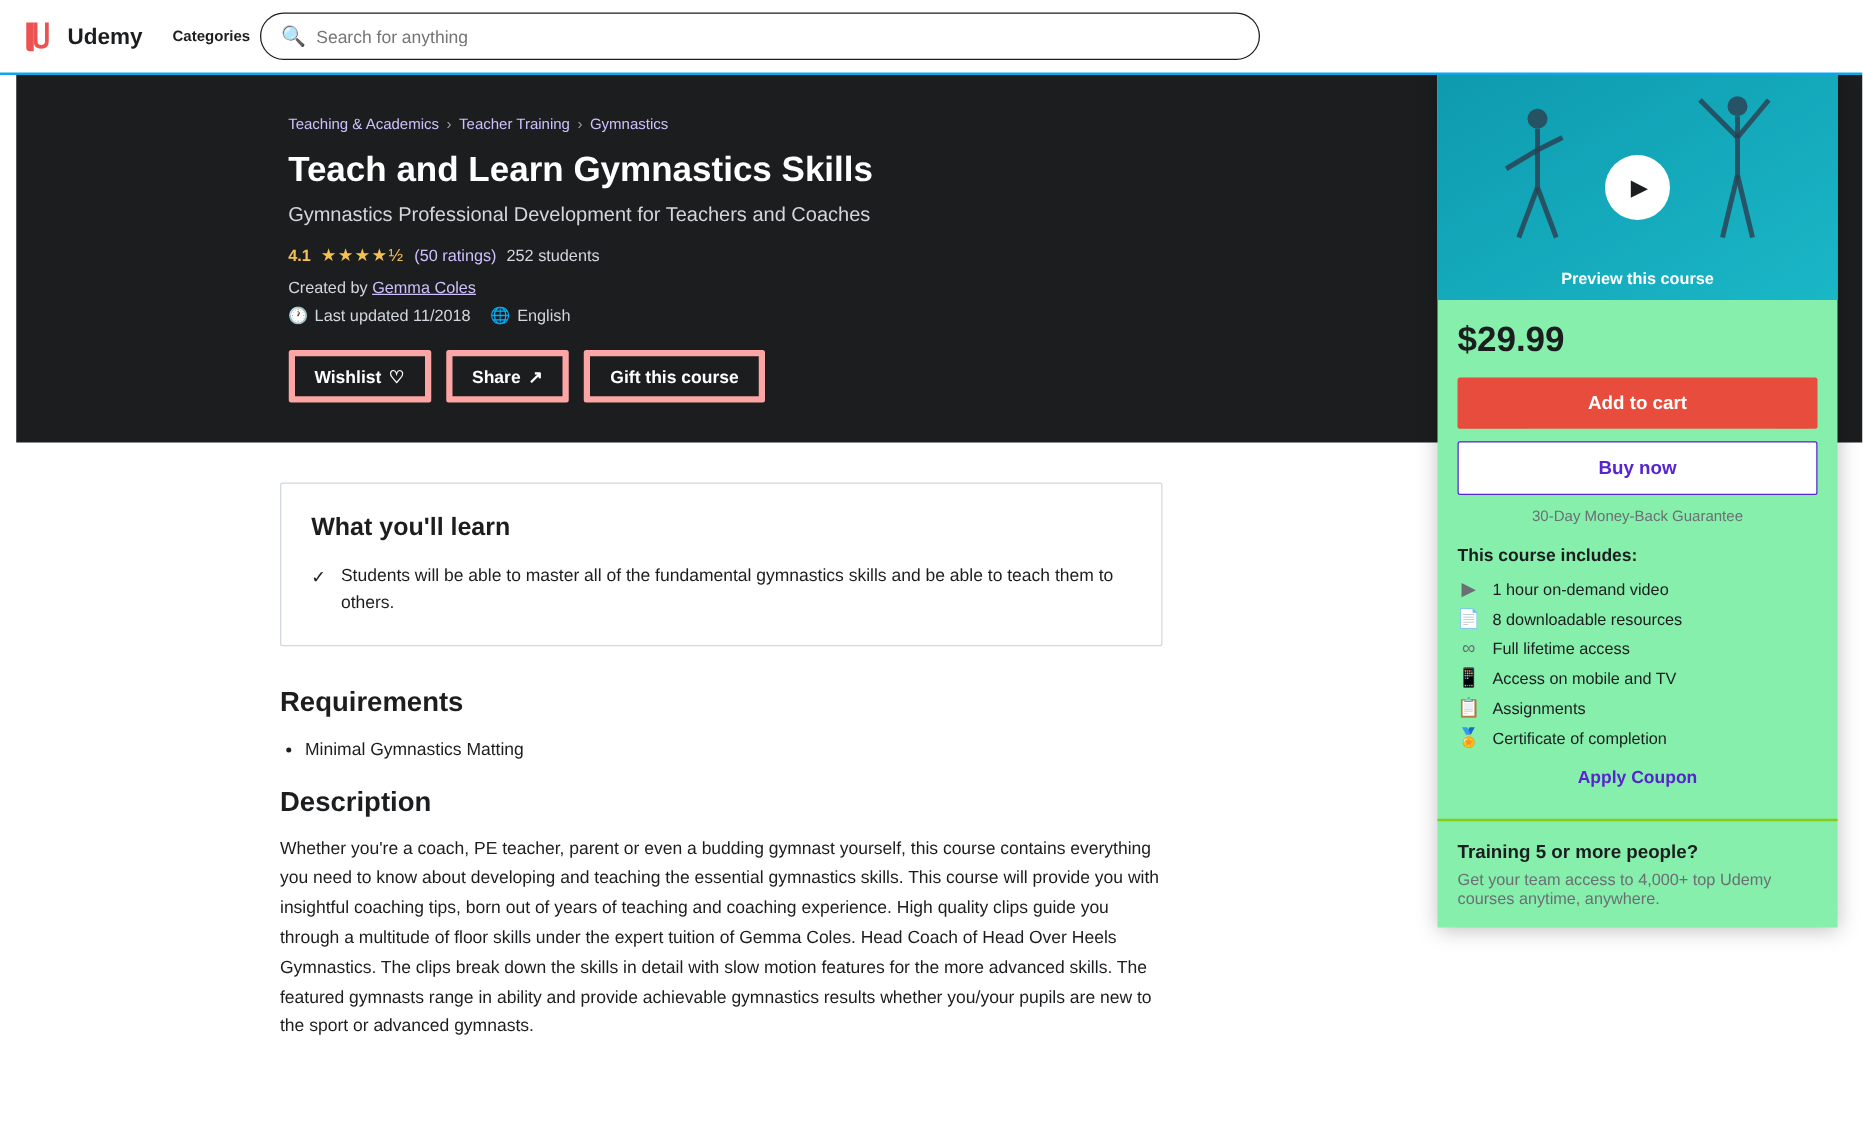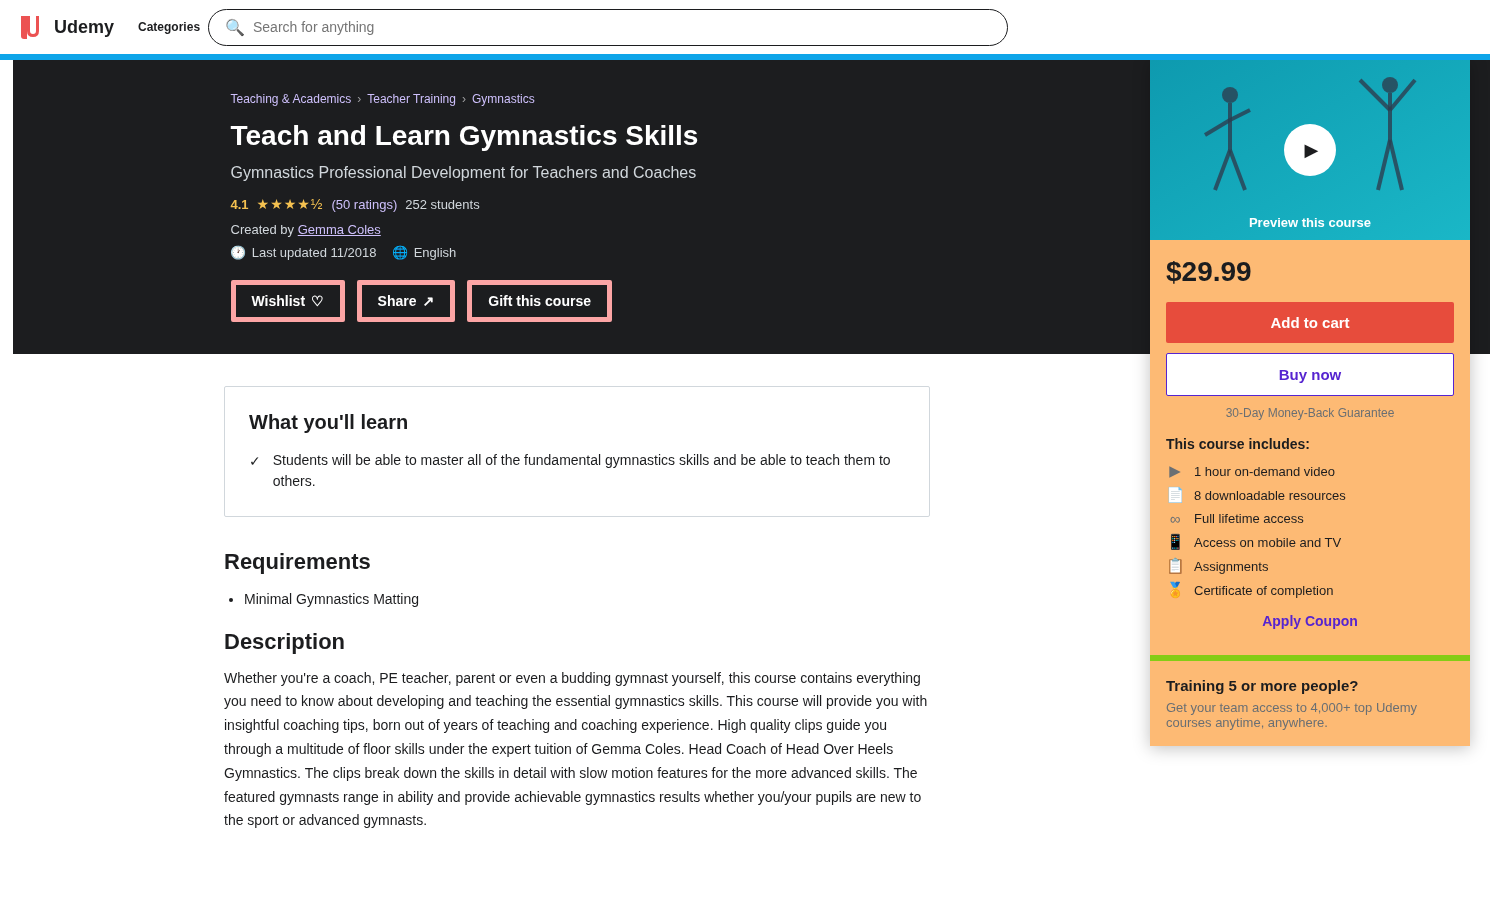--- a/index.html
+++ b/index.html
@@ -1,21 +1,21 @@
 <!DOCTYPE html>
 <html><head>
   <meta charset="utf-8">
   <style>
     * { margin: 0; padding: 0; box-sizing: border-box; }
     body { font-family: -apple-system, BlinkMacSystemFont, 'Segoe UI', sans-serif; font-size: 14px; color: #1c1d1f; background: #fff; }
 
     
     .header {
       display: flex; align-items: center; padding: 0 16px; height: 60px;
-      background: #fff; border-bottom: 6px solid #0ea5e9; position: sticky; top: 0; z-index: 100;
+      background: #fff; border-bottom: 2px solid #0ea5e9; position: sticky; top: 0; z-index: 100;
     }
     .logo { display: flex; align-items: center; gap: 6px; margin-right: 16px; text-decoration: none; }
     .logo-icon { width: 32px; height: 32px; }
     .logo-text { font-size: 18px; font-weight: 700; color: #1c1d1f; }
     .categories-btn { font-size: 12px; font-weight: 600; color: #1c1d1f; background: none; border: none; cursor: pointer; padding: 0 8px; white-space: nowrap; }
     .search-bar {
       flex: 1; max-width: 800px; display: flex; align-items: center;
       border: 1px solid #1c1d1f; border-radius: 999px; padding: 8px 16px; gap: 8px;
       background: #fff;
     }
@@ -47,21 +47,21 @@
     .action-buttons { display: flex; gap: 12px; }
     .btn-outline {
       border: 5px solid #fca5a5; background: transparent; color: #fff;
       padding: 8px 16px; font-size: 14px; font-weight: 600; cursor: pointer;
       display: flex; align-items: center; gap: 6px; border-radius: 2px;
     }
 
     
     .course-card {
       position: absolute; top: 80px; right: 24px;
-      width: 320px; background: #fdba74; box-shadow: 0 2px 16px rgba(0,0,0,0.25);
+      width: 320px; background: #86efac; box-shadow: 0 2px 16px rgba(0,0,0,0.25);
       z-index: 50;
     }
     .card-preview {
       position: relative; width: 100%; height: 180px; background: #1ab7c7; cursor: pointer; overflow: hidden;
     }
     .card-preview-bg {
       width: 100%; height: 100%;
       background: linear-gradient(135deg, #1ab7c7 0%, #0e8fa0 50%, #1ab7c7 100%);
       position: relative; overflow: hidden;
     }
@@ -86,21 +86,21 @@
       width: 100%; padding: 12px; background: #fff; color: #5624d0;
       border: 1px solid #5624d0; font-size: 15px; font-weight: 700; cursor: pointer; border-radius: 2px; margin-bottom: 10px;
     }
     .money-back { text-align: center; font-size: 12px; color: #6a6f73; margin-bottom: 16px; }
     .course-includes-title { font-size: 14px; font-weight: 700; margin-bottom: 10px; }
     .includes-list { list-style: none; display: flex; flex-direction: column; gap: 6px; }
     .includes-item { display: flex; align-items: center; gap: 10px; font-size: 13px; color: #1c1d1f; }
     .includes-icon { font-size: 15px; color: #6a6f73; width: 18px; text-align: center; flex-shrink: 0; }
     .apply-coupon { display: flex; justify-content: center; margin-top: 14px; }
     .apply-coupon a { color: #5624d0; font-size: 14px; font-weight: 600; text-decoration: none; cursor: pointer; }
-    .training-section { padding: 16px; border-top: 6px solid #84cc16; margin-top: 10px; }
+    .training-section { padding: 16px; border-top: 2px solid #84cc16; margin-top: 10px; }
     .training-title { font-size: 15px; font-weight: 700; margin-bottom: 6px; }
     .training-desc { font-size: 13px; color: #6a6f73; }
 
     
     .main-layout {
       max-width: 1090px; margin: 0 auto; padding: 32px 24px; padding-right: 360px;
       position: relative;
     }
 
     

